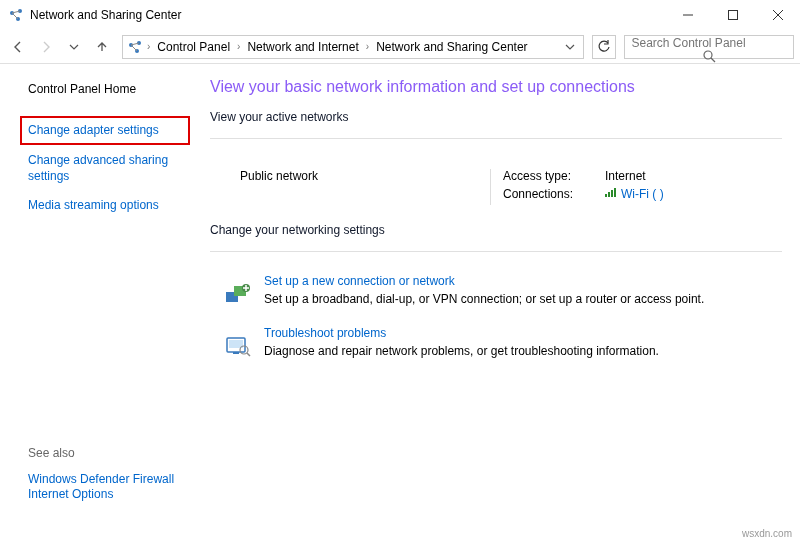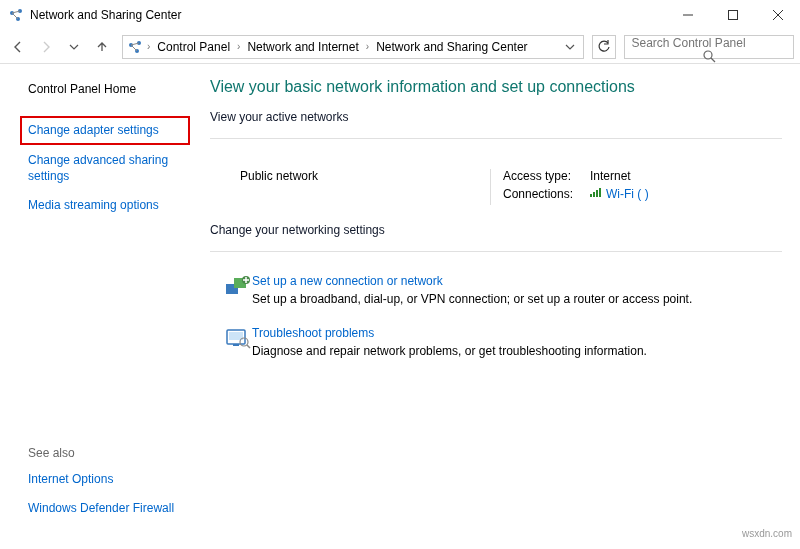--- a/index.html
+++ b/index.html
@@ -22,35 +22,35 @@
     .search input { border: none; outline: none; flex: 1; font-size: 12px; color: #888; background: transparent; }
     .search-icon { color: #666; }
     .body { display: flex; height: calc(100% - 64px); }
     .sidebar { width: 200px; padding: 18px 12px 12px 28px; display: flex; flex-direction: column; }
     .side-link { color: #0066cc; margin-bottom: 14px; cursor: pointer; line-height: 1.3; }
     .side-link.home { color: #000; margin-bottom: 18px; }
     .side-link.highlighted { border: 2px solid #d00; padding: 5px 6px; margin-left: -8px; margin-right: -2px; margin-bottom: 8px; }
     .side-footer { margin-top: auto; padding-bottom: 20px; }
     .side-footer .hdr { color: #666; margin-bottom: 12px; }
     .main { flex: 1; padding: 14px 18px 0 10px; }
-    .main h1 { color: #0f766e; font-weight: normal; font-size: 16px; margin-bottom: 14px; }
+    .main h1 { color: #8b5cf6; font-weight: normal; font-size: 16px; margin-bottom: 14px; }
     .sect-lbl { font-size: 12px; color: #0f172a; position: relative; margin-bottom: 14px; }
     .sect-lbl::after { content: ""; position: absolute; left: 0; right: 0; bottom: -4px; height: 0; }
     .sect-hr { height: 1px; background: #e0e0e0; margin: 4px 0 16px 0; }
     .active-net { display: flex; padding: 6px 0 18px 30px; margin-top: 24px; }
     .active-left { flex: 0 0 250px; }
     .netname { font-size: 12px; }
     .active-right { border-left: 1px solid #ddd; padding-left: 12px; }
-    .kv { display: flex; gap: 5px; margin-bottom: 4px; font-size: 12px; }
+    .kv { display: flex; gap: 20px; margin-bottom: 4px; font-size: 12px; }
     .kv .k { width: 82px; }
     .kv .v { }
     .wifi-link { color: #0066cc; display: inline-flex; gap: 4px; }
     .signal-icon { color: #2a8a2a; }
     .settings-list { padding-top: 6px; }
-    .setting-row { display: flex; margin-bottom: 20px; padding-left: 14px; }
+    .setting-row { display: flex; gap: 12px; margin-bottom: 20px; padding-left: 14px; align-items: flex-end; }
     .setting-icon { width: 28px; height: 24px; flex: none; }
     .setting-body .title { color: #0066cc; margin-bottom: 4px; cursor: pointer; }
     .setting-body .desc { color: #000; }
     .watermark { position: absolute; right: 8px; bottom: 10px; color: #999; font-size: 10px; }
     svg { display: block; }
   </style>
 </head>
 <body>
 
 <div class="titlebar">
@@ -147,22 +147,22 @@
 <div class="body">
 
   <div class="sidebar">
     <div class="side-link home">Control Panel Home</div>
     <div class="side-link highlighted">Change adapter settings</div>
     <div class="side-link">Change advanced sharing settings</div>
     <div class="side-link">Media streaming options</div>
 
     <div class="side-footer">
       <div class="hdr">See also</div>
+      <div class="side-link" style="margin-bottom:0">Windows Defender Firewall</div>
       <div class="side-link">Internet Options</div>
-      <div class="side-link" style="margin-bottom:0">Windows Defender Firewall</div>
     </div>
   </div>
 
   <div class="main">
     <h1>View your basic network information and set up connections</h1>
 
     <div class="sect-lbl">View your active networks</div>
     <div class="sect-hr"></div>
 
     <div class="active-net">

